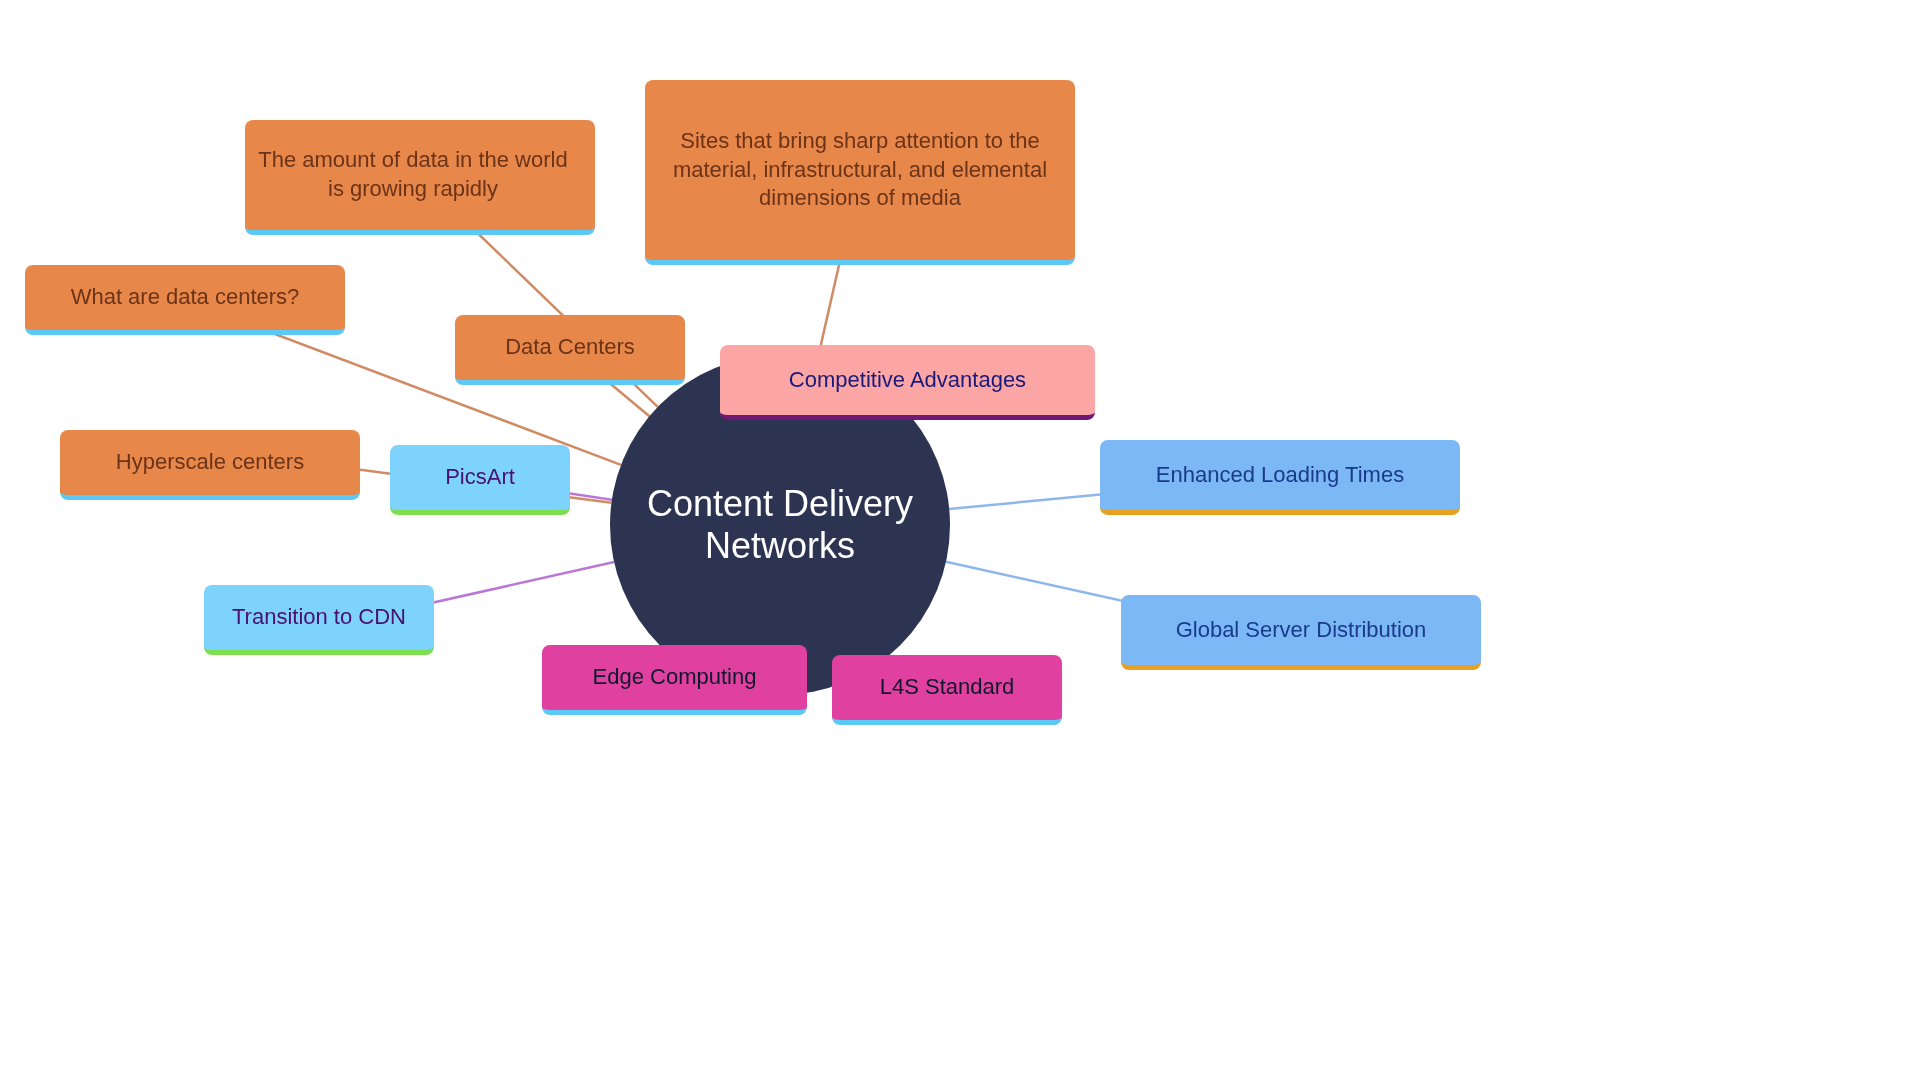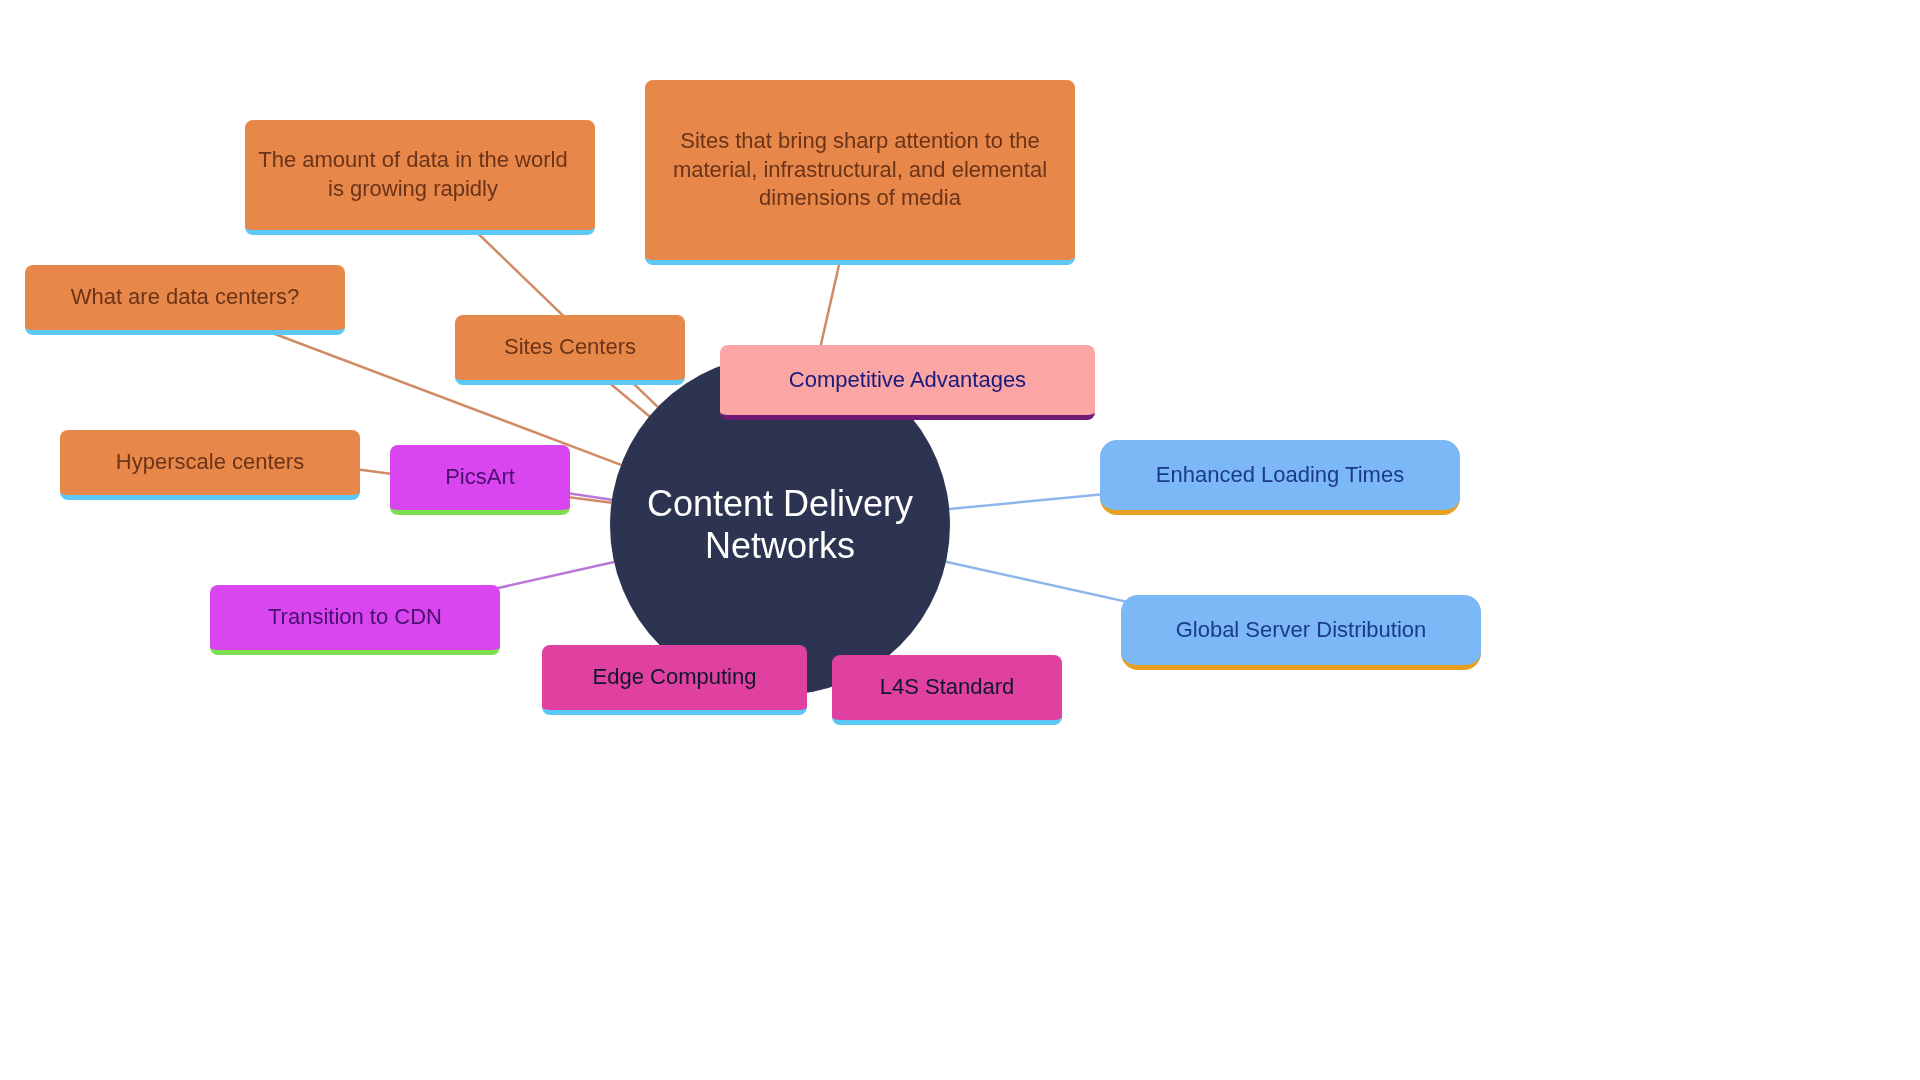--- a/index.html
+++ b/index.html
@@ -58,26 +58,25 @@
       background: #e8874a;
       color: #6b3318;
       border-bottom: 5px solid #5bc8f5;
     }
 
     
     .node-blue {
       background: #7bb8f5;
       color: #1a3a8a;
       border-bottom: 5px solid #e8a020;
-      border-radius: 17px;
     }
 
     
     .node-purple {
-      background: #d946ef;
+      background: #7dd3fc;
       color: #4a1070;
       border-bottom: 5px solid #7dde50;
     }
 
     
     .node-pink {
       background: #e040a0;
       color: #0f172a;
       border-bottom: 5px solid #5bc8f5;
       margin-left: 32px;
@@ -110,22 +109,22 @@
   </svg>
 
 <div class="center-node">
   <span>Content Delivery Networks</span>
 </div>
 
 <div id="nodes-container">
     <div class="node node-orange" id="node-data-growing" style="left: 245px; top: 120px; width: 350px; min-height: 115px; padding-left: 8px;">The amount of data in the world is growing rapidly</div>
     <div class="node node-orange" id="node-sites-material" style="left: 645px; top: 80px; width: 430px; min-height: 185px;">Sites that bring sharp attention to the material, infrastructural, and elemental dimensions of media</div>
     <div class="node node-orange" id="node-what-are-data-centers" style="left: 25px; top: 265px; width: 320px; min-height: 70px;">What are data centers?</div>
-    <div class="node node-orange" id="node-data-centers" style="left: 455px; top: 315px; width: 230px; min-height: 70px;">Sites Centers</div>
+    <div class="node node-orange" id="node-data-centers" style="left: 455px; top: 315px; width: 230px; min-height: 70px;">Data Centers</div>
     <div class="node node-orange" id="node-hyperscale" style="left: 60px; top: 415px; width: 300px; min-height: 70px; margin-top: 15px;">Hyperscale centers</div>
     <div class="node node-purple" id="node-picsart" style="left: 390px; top: 445px; width: 180px; min-height: 70px;">PicsArt</div>
-    <div class="node node-purple" id="node-transition-cdn" style="left: 210px; top: 585px; width: 290px; min-height: 70px;">Transition to CDN</div>
+    <div class="node node-purple" id="node-transition-cdn" style="left: 204px; top: 585px; width: 230px; min-height: 70px;">Transition to CDN</div>
     <div class="node node-pink" id="node-edge-computing" style="left: 510px; top: 645px; width: 265px; min-height: 70px;">Edge Computing</div>
     <div class="node node-pink" id="node-l4s-standard" style="left: 800px; top: 655px; width: 230px; min-height: 70px;">L4S Standard</div>
     <div class="node node-indigo" id="node-competitive-advantages" style="left: 720px; top: 345px; width: 375px; min-height: 75px;">Competitive Advantages</div>
     <div class="node node-blue" id="node-enhanced-loading" style="left: 1100px; top: 440px; width: 360px; min-height: 75px;">Enhanced Loading Times</div>
     <div class="node node-blue" id="node-global-server" style="left: 1121px; top: 595px; width: 360px; min-height: 75px;">Global Server Distribution</div>
   </div>
 
 </body></html>

